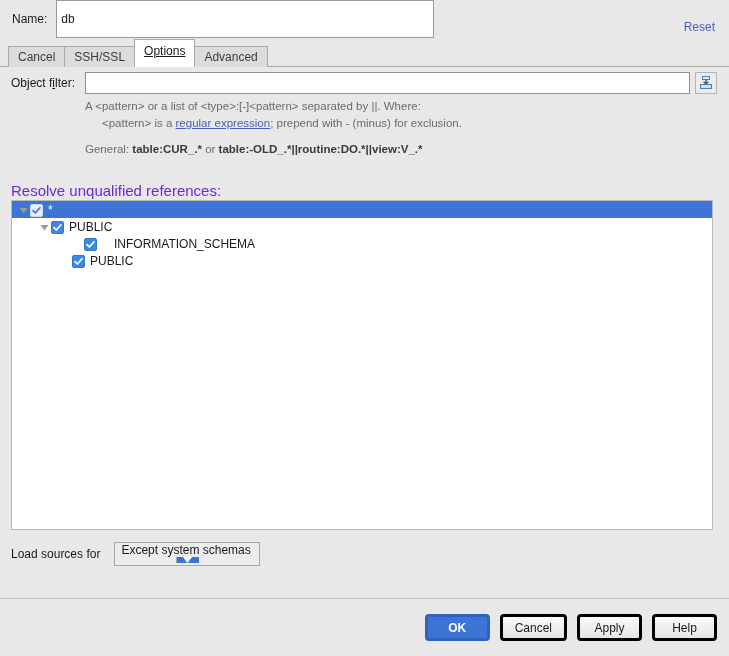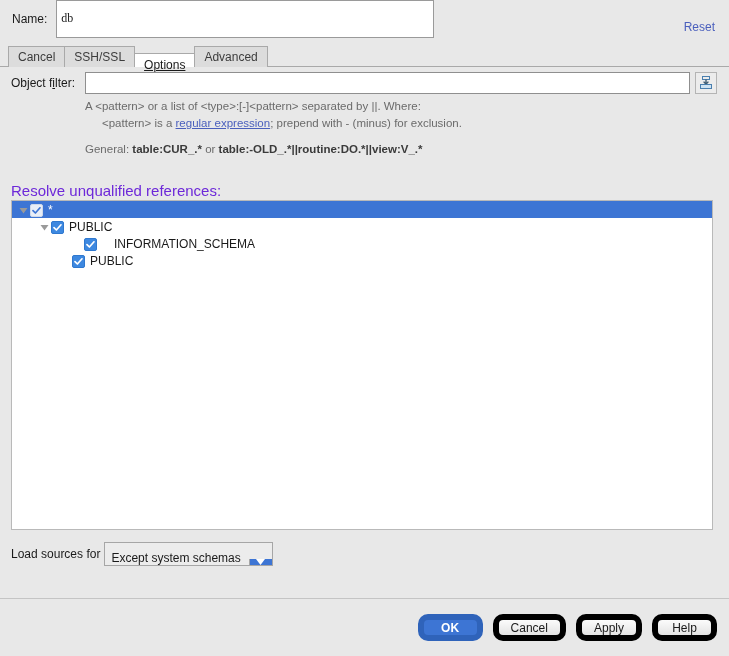--- a/index.html
+++ b/index.html
@@ -32,21 +32,21 @@
     color: #1a1a1a;
     white-space: nowrap;
   }
   .name-input {
     margin-left: 9px;
     width: 378px;
     height: 38px;
     box-sizing: border-box;
     border: 1px solid #9a9a9a;
     background: #ffffff;
-    font-family: Liberation Serif, serif;
+    font-family: Liberation Sans, sans-serif;
     font-size: 12px;
     color: #1a1a1a;
     padding: 0 4px;
     outline: none;
   }
   .reset-link {
     position: absolute;
     right: 14px;
     top: 20px;
     font-size: 12px;
@@ -80,21 +80,21 @@
     border-bottom: none;
     margin-right: -1px;
     font-size: 12px;
     color: #3c3c3c;
     cursor: default;
     position: relative;
   }
   .tab.active {
     background: #ffffff;
     color: #1a1a1a;
-    height: 14px;
+    height: 28px;
     line-height: 22px;
     z-index: 3;
     text-decoration: underline;
   }
   .tab-underline {
     position: absolute;
     left: 0; top: 22px;
     width: 729px;
     height: 1px;
     background: #a9a9a9;
@@ -237,30 +237,31 @@
   .load-row {
     position: absolute;
     left: 11px; top: 485px;
     display: flex;
     align-items: center;
     height: 24px;
   }
   .load-label {
     font-size: 12px;
     color: #1a1a1a;
-    margin-right: 4px;
+    margin-right: 14px;
   }
   .combo {
     display: flex;
-    align-items: flex-end;
+    align-items: center;
     height: 24px;
     border: 1px solid #a6a6a6;
     box-sizing: border-box;
     background: #ececec;
     cursor: pointer;
+    flex-direction: column;
   }
   .combo-value {
     padding: 0 8px 0 6px;
     display: flex;
     align-items: center;
     font-size: 12px;
     color: #1a1a1a;
     background: #ececec;
     white-space: nowrap;
   }
@@ -290,22 +291,22 @@
   .footer-buttons {
     position: absolute;
     right: 12px; top: 15px;
     display: flex;
     gap: 10px;
   }
   .btn {
     min-width: 65px;
     height: 27px;
     box-sizing: border-box;
-    border: 6px solid #000000;
-    border-radius: 10px;
+    border: 3px solid #000000;
+    border-radius: 4px;
     background: linear-gradient(#fbfbfb, #e4e4e4);
     font-family: "Liberation Sans", sans-serif;
     font-size: 12px;
     color: #1a1a1a;
     cursor: pointer;
     padding: 0 12px;
   }
   .btn.default {
     background: #3d75d4;
     border-color: #2f63ba;

